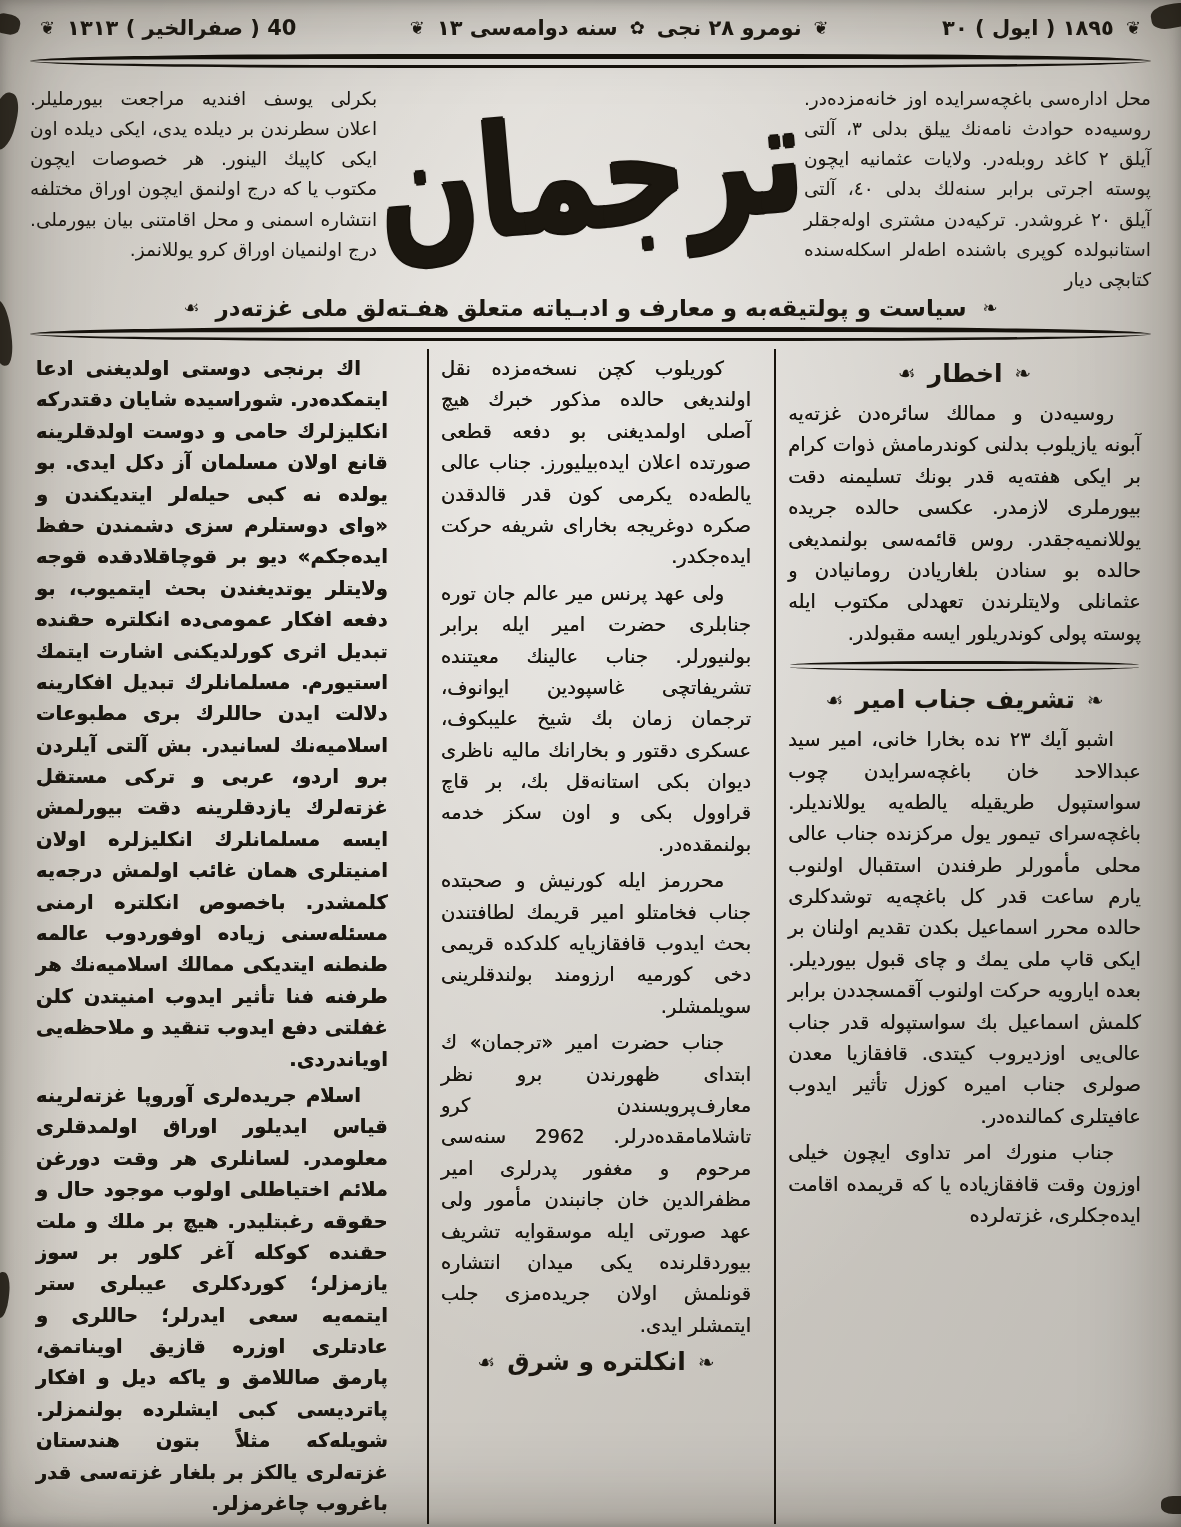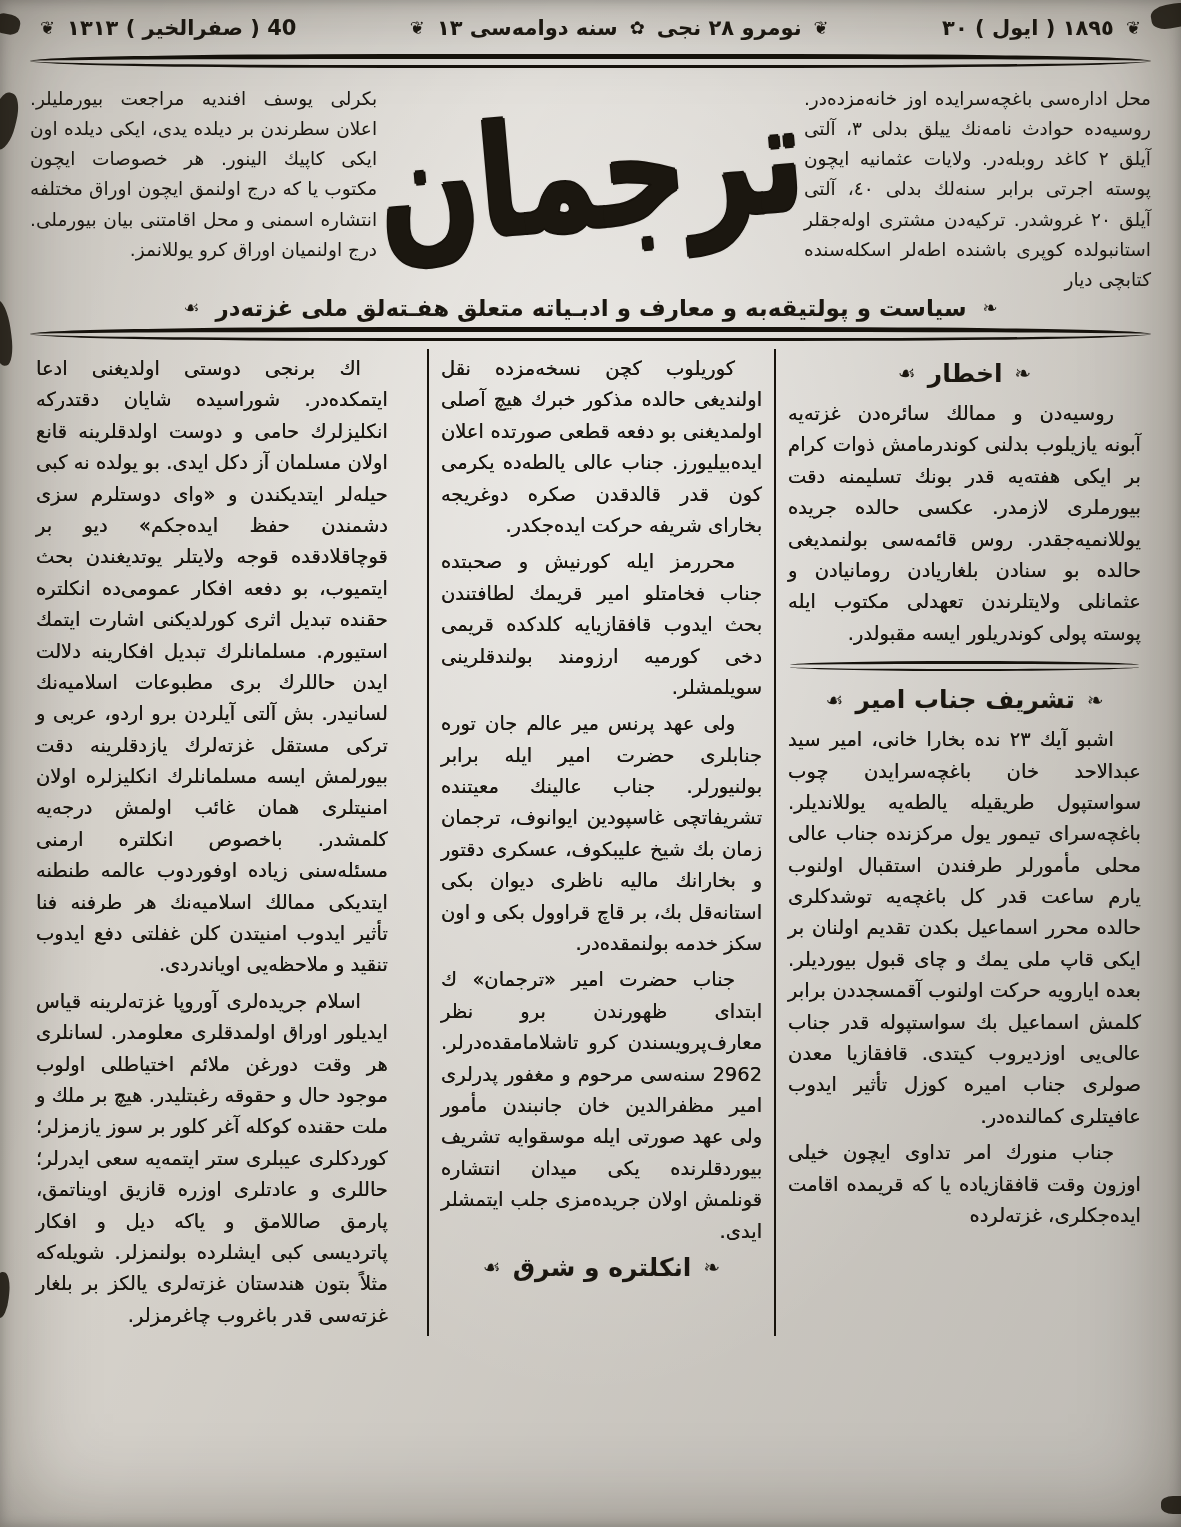--- a/index.html
+++ b/index.html
@@ -56,22 +56,22 @@
   
   .cols{display:flex;align-items:stretch;margin-top:6px;}
   .col{box-sizing:border-box;}
   .col p{
     margin:0 0 5px 0;
     font-size:19.5px;line-height:1.61;
     text-align:justify;text-indent:27px;
     text-shadow:0 0 .4px currentColor;
   }
   .col-right{width:378px;padding:4px 10px 0 12px;}
-  .col-mid{width:352px;padding:4px 12px 0 12px;border-left:2px solid #17130c;border-right:2px solid #17130c;margin-left:27px;}
-  .col-left{width:373px;padding:4px 12px 0 6px;}
+  .col-mid{width:352px;padding:4px 23px 0 12px;border-left:2px solid #17130c;border-right:2px solid #17130c;margin-left:27px;}
+  .col-left{width:373px;padding:4px 12px 0 6px;font-weight:bold;}
   .sec-header{
     display:flex;justify-content:center;align-items:center;gap:12px;
     font-size:25px;font-weight:bold;
     margin:6px 0 10px 0;
   }
   .sec-header .orn{font-size:20px;}
   .divider-double{
     height:5px;
     border-top:3px solid #16120c;
     border-bottom:2px solid #16120c;
@@ -141,22 +141,22 @@
         <span class="orn">❧</span>
         <span>تشريف جناب امير</span>
         <span class="orn">☙</span>
       </div>
       <p>اشبو آيك ٢٣ نده بخارا خانى، امير سيد عبدالاحد خان باغچه‌سرايدن چوب سواستپول طريقيله يالطه‌يه يوللانديلر. باغچه‌سراى تيمور يول مركزنده جناب عالى محلى مأمورلر طرفندن استقبال اولنوب يارم ساعت قدر كل باغچه‌يه توشدكلرى حالده محرر اسماعيل بكدن تقديم اولنان بر ايكى قاپ ملى يمك و چاى قبول بيورديلر. بعده ايارويه حركت اولنوب آقمسجددن برابر كلمش اسماعيل بك سواستپوله قدر جناب عالى‌يى اوزديروب كيتدى. قافقازيا معدن صولرى جناب اميره كوزل تأثير ايدوب عافيتلرى كمالنده‌در.</p>
       <p>جناب منورك امر تداوى ايچون خيلى اوزون وقت قافقازياده يا كه قريمده اقامت ايده‌جكلرى، غزته‌لرده</p>
     </div>
 
     <div class="col col-mid">
       <p>كوريلوب كچن نسخه‌مزده نقل اولنديغى حالده مذكور خبرك هيچ آصلى اولمديغنى بو دفعه قطعى صورتده اعلان ايده‌بيليورز. جناب عالى يالطه‌ده يكرمى كون قدر قالدقدن صكره دوغريجه بخاراى شريفه حركت ايده‌جكدر.</p>
+      <p>ولى عهد پرنس مير عالم جان توره جنابلرى حضرت امير ايله برابر بولنيورلر. جناب عالينك معيتنده تشريفاتچى غاسپودين ايوانوف، ترجمان زمان بك شيخ عليبكوف، عسكرى دقتور و بخارانك ماليه ناظرى ديوان بكى استانه‌قل بك، بر قاچ قراوول بكى و اون سكز خدمه بولنمقده‌در.</p>
       <p>محررمز ايله كورنيش و صحبتده جناب فخامتلو امير قريمك لطافتندن بحث ايدوب قافقازيايه كلدكده قريمى دخى كورميه ارزومند بولندقلرينى سويلمشلر.</p>
-      <p>ولى عهد پرنس مير عالم جان توره جنابلرى حضرت امير ايله برابر بولنيورلر. جناب عالينك معيتنده تشريفاتچى غاسپودين ايوانوف، ترجمان زمان بك شيخ عليبكوف، عسكرى دقتور و بخارانك ماليه ناظرى ديوان بكى استانه‌قل بك، بر قاچ قراوول بكى و اون سكز خدمه بولنمقده‌در.</p>
       <p>جناب حضرت امير «ترجمان» ك ابتداى ظهورندن برو نظر معارف‌پرويسندن كرو تاشلامامقده‌درلر. 2962 سنه‌سى مرحوم و مغفور پدرلرى امير مظفرالدين خان جانبندن مأمور ولى عهد صورتى ايله موسقوايه تشريف بيوردقلرنده يكى ميدان انتشاره قونلمش اولان جريده‌مزى جلب ايتمشلر ايدى.</p>
       <div class="sec-header">
         <span class="orn">❧</span>
         <span>انكلتره و شرق</span>
         <span class="orn">☙</span>
       </div>
     </div>
 
     <div class="col col-left">
       <p>اك برنجى دوستى اولديغنى ادعا ايتمكده‌در. شوراسيده شايان دقتدركه انكليزلرك حامى و دوست اولدقلرينه قانع اولان مسلمان آز دكل ايدى. بو يولده نه كبى حيله‌لر ايتديكندن و «واى دوستلرم سزى دشمندن حفظ ايده‌جكم» ديو بر قوچاقلادقده قوجه ولايتلر يوتديغندن بحث ايتميوب، بو دفعه افكار عمومى‌ده انكلتره حقنده تبديل اثرى كورلديكنى اشارت ايتمك استيورم. مسلمانلرك تبديل افكارينه دلالت ايدن حاللرك برى مطبوعات اسلاميه‌نك لسانيدر. بش آلتى آيلردن برو اردو، عربى و تركى مستقل غزته‌لرك يازدقلرينه دقت بيورلمش ايسه مسلمانلرك انكليزلره اولان امنيتلرى همان غائب اولمش درجه‌يه كلمشدر. باخصوص انكلتره ارمنى مسئله‌سنى زياده اوفوردوب عالمه طنطنه ايتديكى ممالك اسلاميه‌نك هر طرفنه فنا تأثير ايدوب امنيتدن كلن غفلتى دفع ايدوب تنقيد و ملاحظه‌يى اوياندردى.</p>

